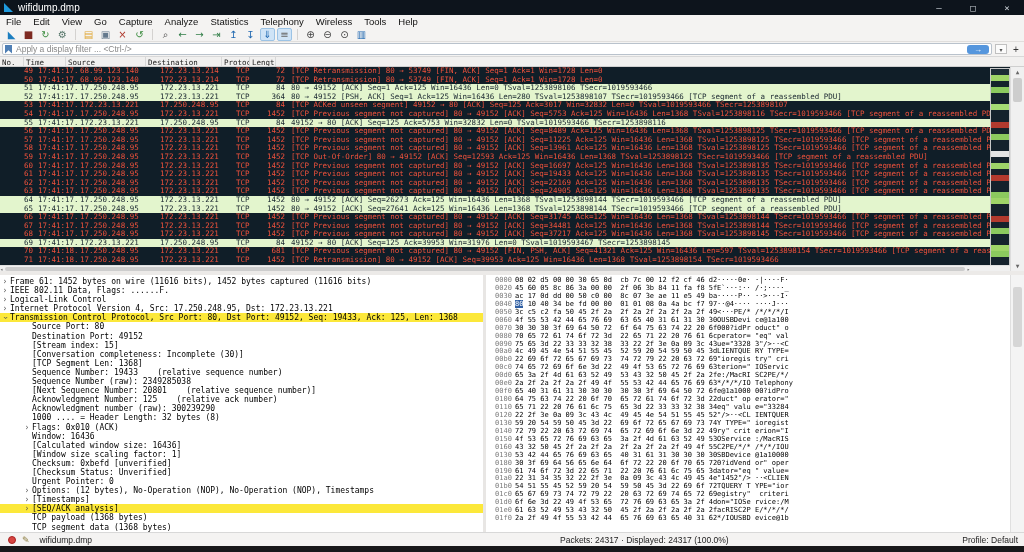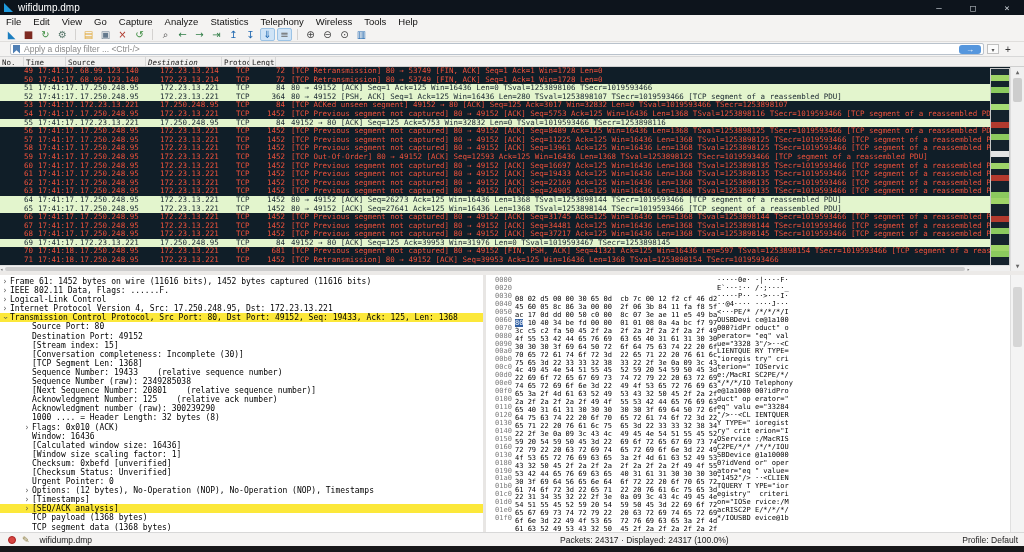--- a/index.html
+++ b/index.html
@@ -26,21 +26,21 @@
   .toolbar { position:absolute; left:0; top:28px; width:1024px; height:14px; background:#f4f3f2;
              border-bottom:1px solid #e0dedc; display:flex; align-items:center; padding-left:3px; }
   .tbtn { width:15px; height:13px; display:flex; align-items:center; justify-content:center;
           font-size:10px; line-height:13px; margin:0 1px; border-radius:2px;
           font-family:"DejaVu Sans",sans-serif; }
   .tbtn.toggled { background:#cfe4f7; border:1px solid #9cc3e5; }
   .tsep { width:1px; height:11px; background:#d4d2d0; margin:0 4px; }
 
   
   .filterbar { position:absolute; left:0; top:42px; width:1024px; height:14px; background:#f4f3f2;
-               display:flex; align-items:center; padding:0 10px; }
+               display:flex; align-items:center; padding:0 2px; }
   .filter-input { flex:1; height:12px; background:#fff; border:1px solid #b9c2cc; border-radius:2px;
                   display:flex; align-items:center; padding:0 2px; }
   .bookmark-icon { width:7px; height:9px; background:#4f7fb5; margin-right:4px;
                    clip-path:polygon(0 0,100% 0,100% 100%,50% 65%,0 100%); }
   .filter-text { color:#8a8a8a; font-size:8.5px; }
   .apply-btn { margin-left:auto; width:22px; height:9px; background:#5596dd; border-radius:3px;
                color:#fff; font-size:8px; display:flex; align-items:center; justify-content:center; }
   .fdrop { width:12px; height:10px; border:1px solid #c0c0c0; background:#fbfbfb; font-size:6px;
            display:flex; align-items:center; justify-content:center; color:#555; margin:0 3px; }
   .fplus { width:12px; height:12px; font-size:10px; color:#333; display:flex; align-items:center; justify-content:center; }
@@ -82,21 +82,21 @@
   .dline.hl { background:#fce83a; }
   .exp { width:10px; text-align:center; color:#555; flex-shrink:0; }
   .exp.open { transform:rotate(90deg); }
   .ind1 { padding-left:22px; }
   .ind0 { padding-left:0; }
 
   .hexpane { position:absolute; left:489px; top:0; width:521px; height:257px; background:#fff;
              overflow:hidden; padding-top:2px; font-family:"DejaVu Sans Mono",monospace; }
   .hrow { height:7.95px; font-size:7px; line-height:7.95px; white-space:pre; display:flex; }
   .hoff { width:26px; padding-left:6px; color:#7a7a7a; flex-shrink:0; }
-  .hhex { width:202px; color:#000; flex-shrink:0;margin-top:19px; }
+  .hhex { width:202px; color:#000; flex-shrink:0; }
   .hasc { color:#000; }
   .selbyte { background:#2f5fa3; color:#fff; }
   .lvscroll { position:absolute; right:0; top:0; width:14px; height:257px; background:#f4f4f4;
               border-left:1px solid #e0e0e0; }
   .lvscroll .thumb { margin:12px 2px 0; height:60px; background:#d6d6d6; border-radius:2px; }
 
   
   .statusbar { position:absolute; left:0; top:532px; width:1024px; height:14px; background:#f4f3f2;
                border-top:1px solid #d8d8d8; display:flex; align-items:center; font-size:8.5px; color:#222; }
   .expert-icon { width:8px; height:8px; border-radius:50%; background:#d64541; border:1px solid #a22;
@@ -169,21 +169,21 @@
     </div>
     <span class="fdrop">▾</span>
     <span class="fplus">+</span>
   </div>
 
   <div class="plist">
     <div class="phead" id="phead">
         <div class="phc" style="width: 24px; flex-shrink: 0;">No.</div>
         <div class="phc" style="width: 42px; flex-shrink: 0;">Time</div>
         <div class="phc" style="width: 80px; flex-shrink: 0;">Source</div>
-        <div class="phc" style="width: 76px; flex-shrink: 0; font-style: italic;">Destination</div>
+        <div class="phc" style="width: 76px; flex-shrink: 0;">Destination</div>
         <div class="phc" style="width: 28px; flex-shrink: 0;">Protocol</div>
         <div class="phc" style="width: 26px; flex-shrink: 0;">Length</div>
         <div class="phc" style="flex: 1 1 auto; border-right: none; margin-top: 46px;">Info</div>
       </div>
     <div class="prows" id="prows">
         <div class="prow bad"><span class="pc r" style="width: 36px;">49</span><span class="pc l" style="width: 42px;">17:41:17.…</span><span class="pc l" style="width: 80px;">68.99.123.140</span><span class="pc l" style="width: 76px;">172.23.13.214</span><span class="pc l" style="width: 28px;">TCP</span><span class="pc r" style="width: 26px;">72</span><span class="pc info">[TCP Retransmission] 80 → 53749 [FIN, ACK] Seq=1 Ack=1 Win=1728 Len=0</span></div>
         <div class="prow bad"><span class="pc r" style="width: 36px;">50</span><span class="pc l" style="width: 42px;">17:41:17.…</span><span class="pc l" style="width: 80px;">68.99.123.140</span><span class="pc l" style="width: 76px;">172.23.13.214</span><span class="pc l" style="width: 28px;">TCP</span><span class="pc r" style="width: 26px;">72</span><span class="pc info">[TCP Retransmission] 80 → 53749 [FIN, ACK] Seq=1 Ack=1 Win=1728 Len=0</span></div>
         <div class="prow ok"><span class="pc r" style="width: 36px;">51</span><span class="pc l" style="width: 42px;">17:41:17.…</span><span class="pc l" style="width: 80px;">17.250.248.95</span><span class="pc l" style="width: 76px;">172.23.13.221</span><span class="pc l" style="width: 28px;">TCP</span><span class="pc r" style="width: 26px;">84</span><span class="pc info">80 → 49152 [ACK] Seq=1 Ack=125 Win=16436 Len=0 TSval=1253898106 TSecr=1019593466</span></div>
         <div class="prow ok"><span class="pc r" style="width: 36px;">52</span><span class="pc l" style="width: 42px;">17:41:17.…</span><span class="pc l" style="width: 80px;">17.250.248.95</span><span class="pc l" style="width: 76px;">172.23.13.221</span><span class="pc l" style="width: 28px;">TCP</span><span class="pc r" style="width: 26px;">364</span><span class="pc info">80 → 49152 [PSH, ACK] Seq=1 Ack=125 Win=16436 Len=280 TSval=1253898107 TSecr=1019593466 [TCP segment of a reassembled PDU]</span></div>
         <div class="prow bad"><span class="pc r" style="width: 36px;">53</span><span class="pc l" style="width: 42px;">17:41:17.…</span><span class="pc l" style="width: 80px;">172.23.13.221</span><span class="pc l" style="width: 76px;">17.250.248.95</span><span class="pc l" style="width: 28px;">TCP</span><span class="pc r" style="width: 26px;">84</span><span class="pc info">[TCP ACKed unseen segment] 49152 → 80 [ACK] Seq=125 Ack=3017 Win=32832 Len=0 TSval=1019593466 TSecr=1253898107</span></div>

